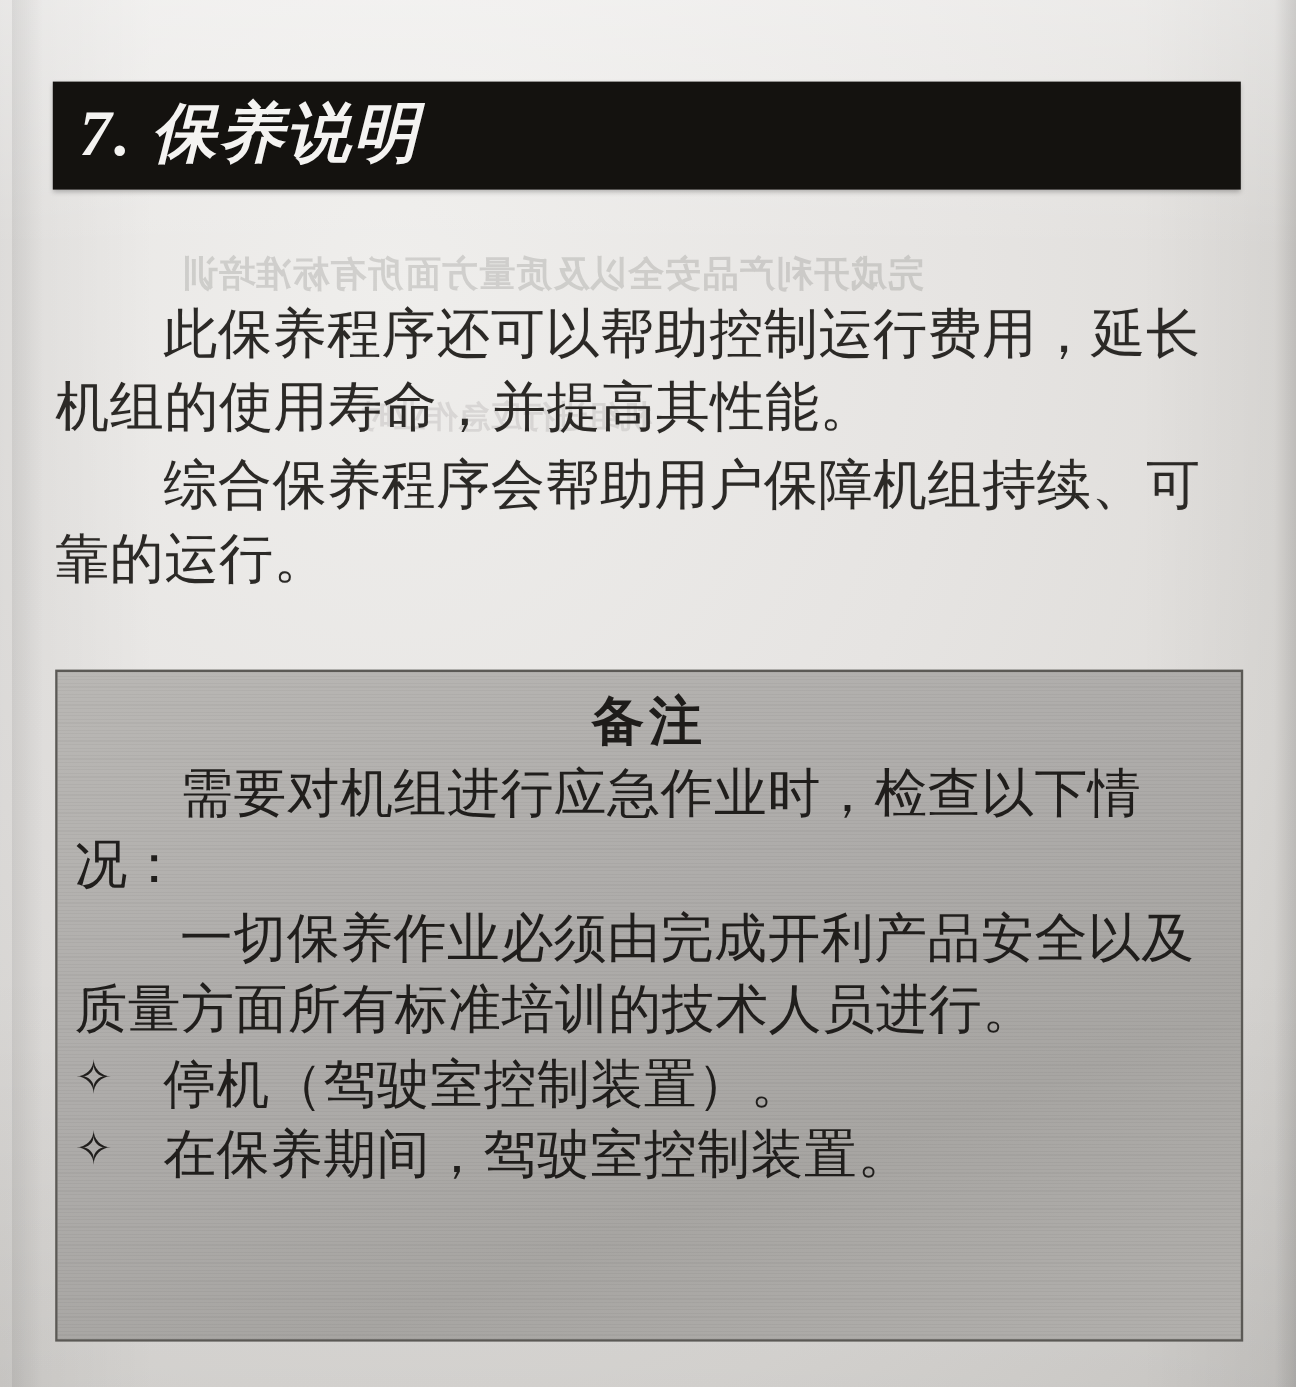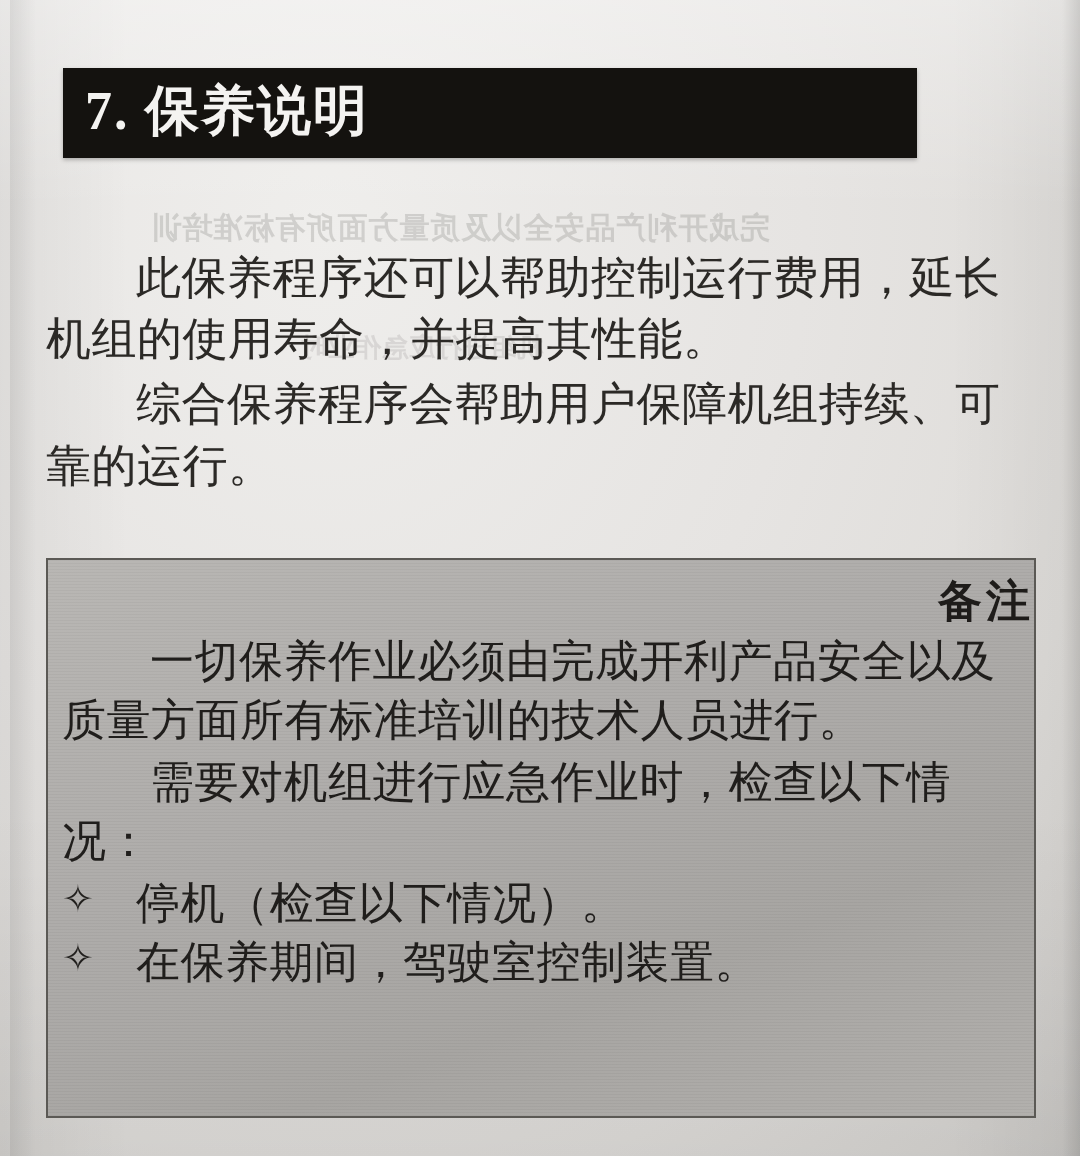--- a/index.html
+++ b/index.html
@@ -29,26 +29,27 @@
     inset: 0;
     background:
       linear-gradient(180deg, rgba(255,255,255,0.35) 0%, rgba(255,255,255,0.0) 18%, rgba(0,0,0,0.0) 70%, rgba(0,0,0,0.06) 100%),
       linear-gradient(90deg, rgba(0,0,0,0.05) 0%, rgba(0,0,0,0.0) 12%, rgba(0,0,0,0.0) 88%, rgba(0,0,0,0.05) 100%);
     pointer-events: none;
   }
 
   
   .heading-bar {
     position: absolute;
-    left: 63px;
+    left: 44px;
     top: 68px;
-    width: 854px;
+    width: 990px;
     height: 90px;
     background: #14120f;
     box-shadow: 0 2px 4px rgba(0,0,0,0.25);
+    font-style: italic;
   }
   .heading-text {
     position: absolute;
     left: 22px;
     top: 50%;
     transform: translateY(-52%);
     color: #f4f3f1;
     font-size: 54px;
     font-weight: bold;
     letter-spacing: 2px;
@@ -97,21 +98,21 @@
     width: 990px;
     height: 560px;
     background:
       repeating-linear-gradient(0deg, rgba(0,0,0,0.035) 0px, rgba(0,0,0,0.035) 1px, rgba(255,255,255,0.0) 1px, rgba(255,255,255,0.0) 3px),
       linear-gradient(160deg, #b9b7b4 0%, #aeacaa 40%, #a7a5a2 70%, #b2b0ad 100%);
     border: 2px solid #5b5955;
     box-sizing: border-box;
     overflow: hidden;
   }
   .note-title {
-    text-align: right;
+    text-align: center;
     font-size: 44px;
     font-weight: bold;
     color: #1e1c1a;
     margin: 12px 0 2px 0;
     letter-spacing: 4px;
   }
   .note-para {
     font-size: 44px;
     line-height: 1.33;
     color: #201e1c;
@@ -177,26 +178,26 @@
     <div class="heading-text">7. 保养说明</div>
   </div>
 
   <div class="body-block">
     <p class="para">此保养程序还可以帮助控制运行费用，延长机组的使用寿命，并提高其性能。</p>
     <p class="para">综合保养程序会帮助用户保障机组持续、可靠的运行。</p>
   </div>
 
   <div class="note-box">
     <div class="note-title">备注</div>
+    <p class="note-para">需要对机组进行应急作业时，检查以下情况：</p>
     <p class="note-para">一切保养作业必须由完成开利产品安全以及质量方面所有标准培训的技术人员进行。</p>
-    <p class="note-para">需要对机组进行应急作业时，检查以下情况：</p>
     <ul class="note-list">
       <li>
         <span class="bullet">✧</span>
-        <span class="li-text">停机（检查以下情况）。</span>
+        <span class="li-text">停机（驾驶室控制装置）。</span>
       </li>
       <li>
         <span class="bullet">✧</span>
         <span class="li-text">在保养期间，驾驶室控制装置。</span>
       </li>
     </ul>
   </div>
 
 </div>
 

